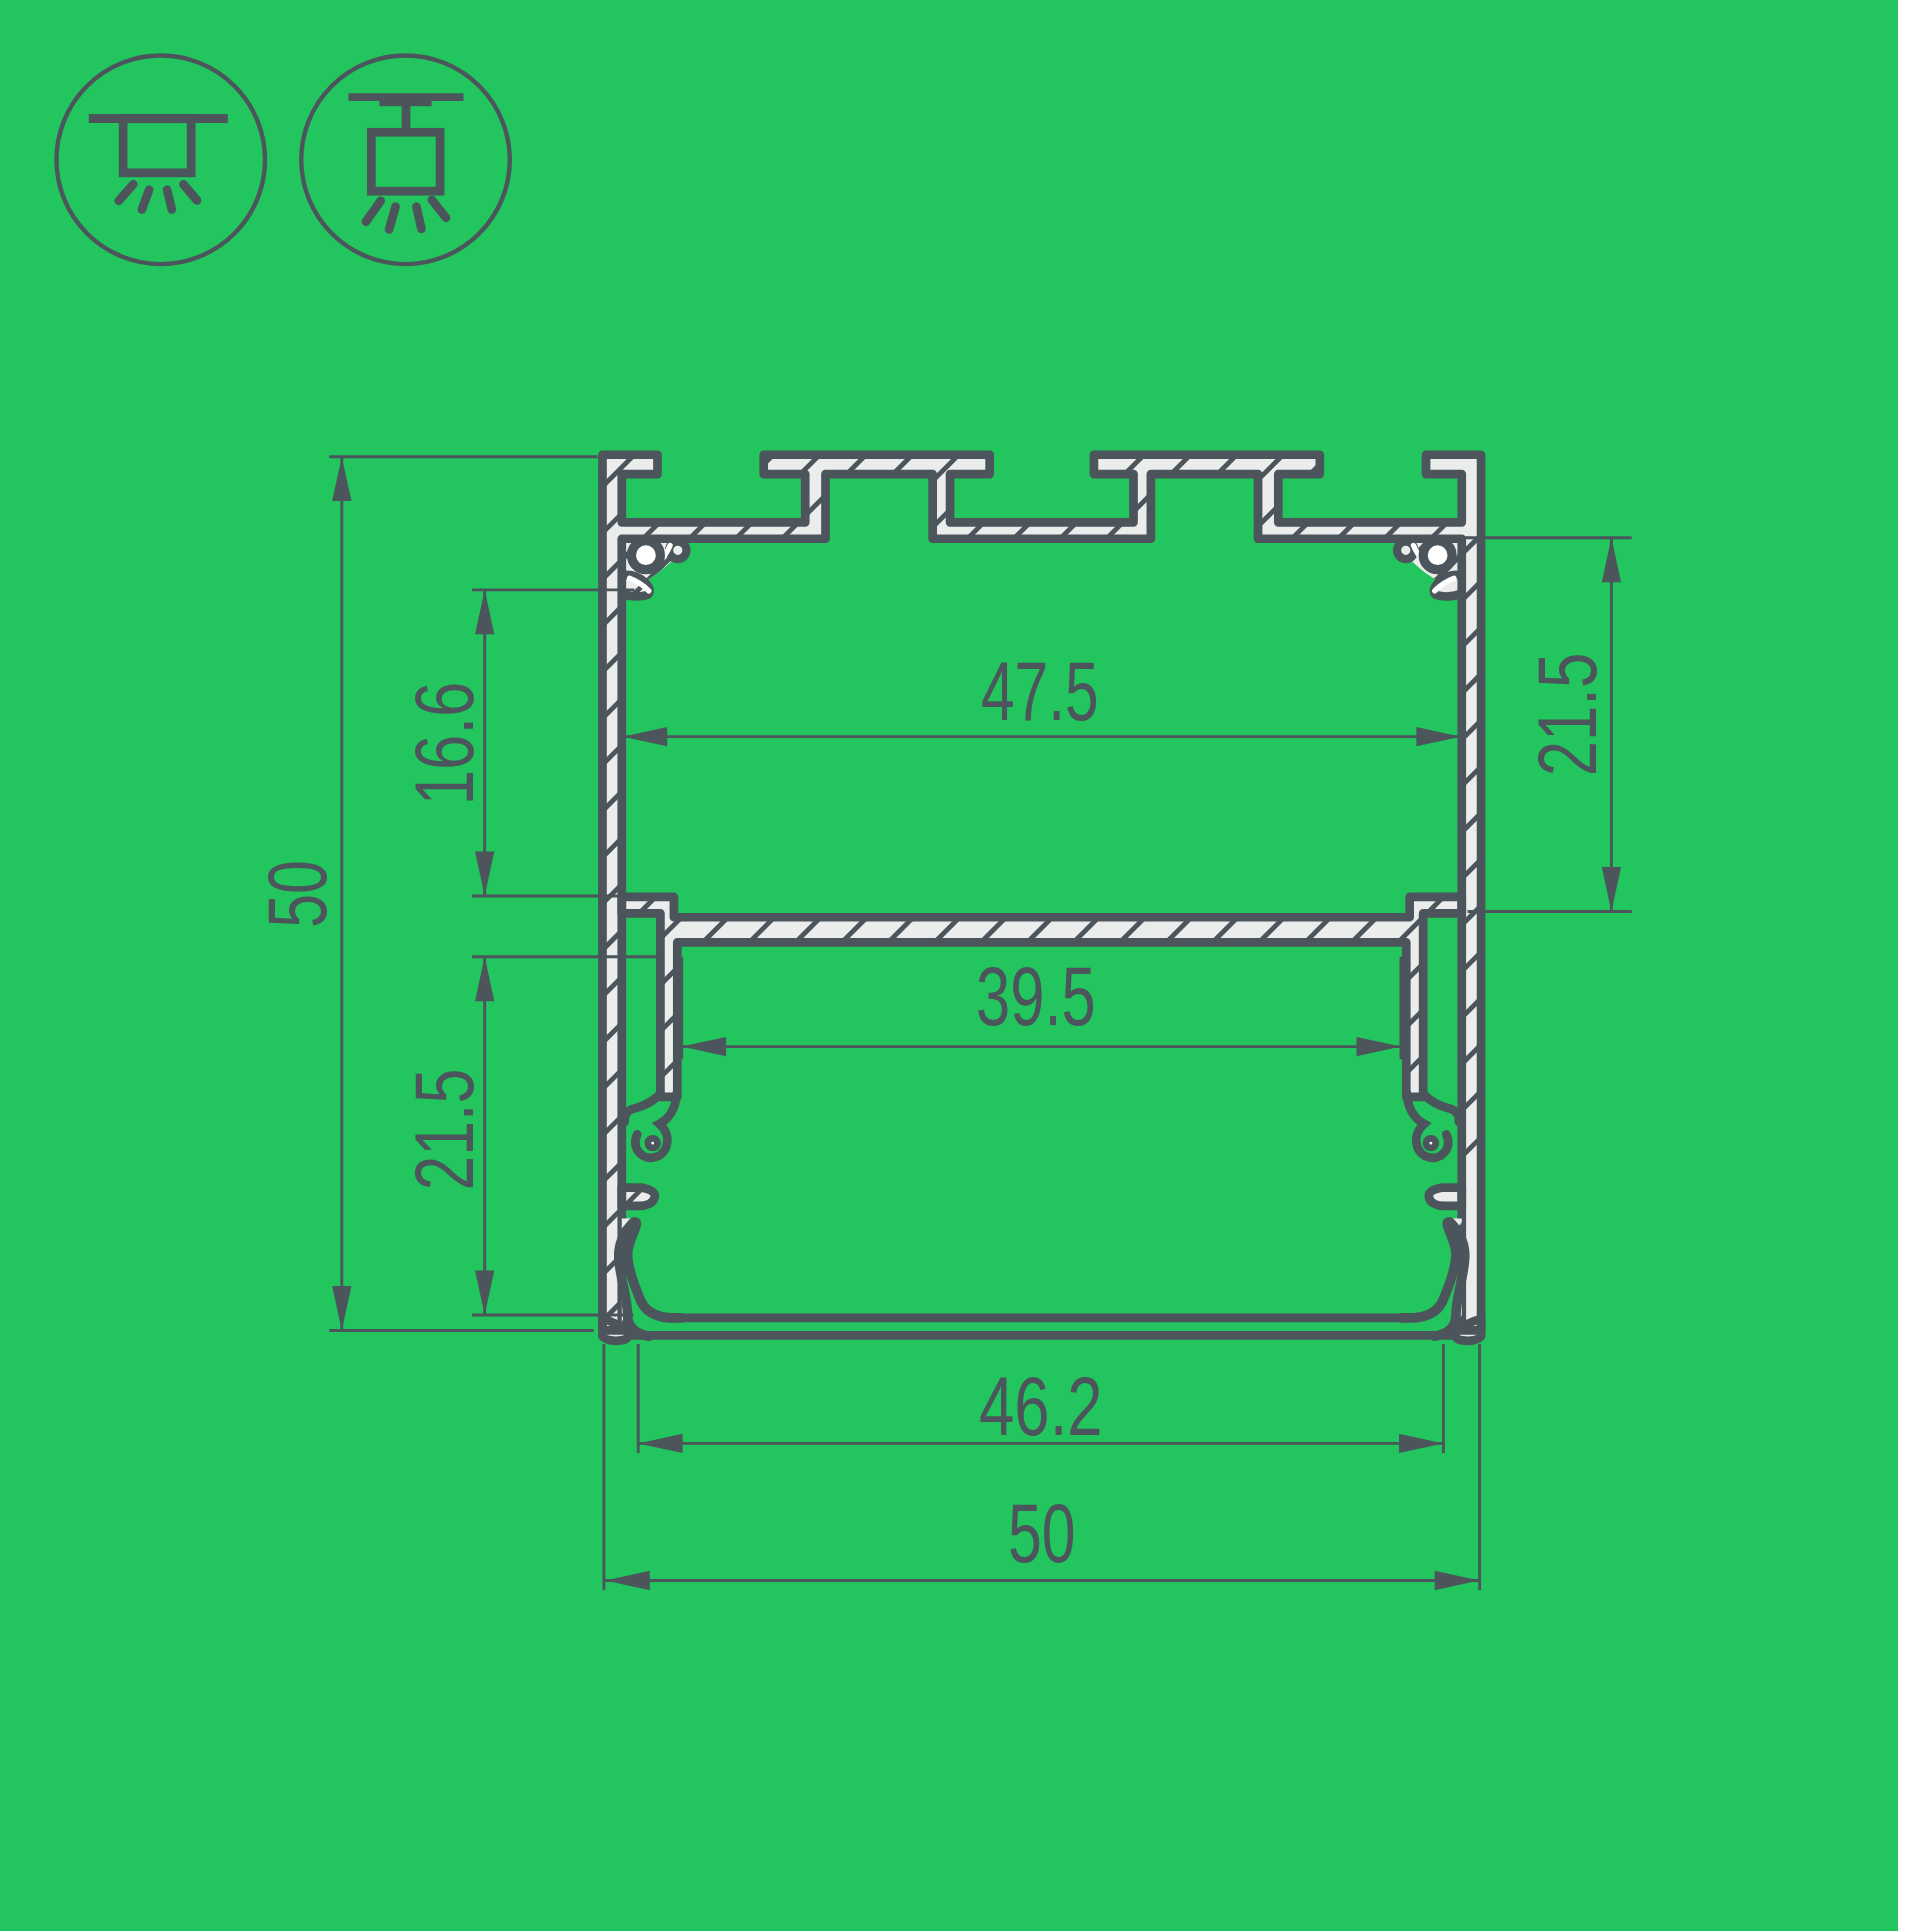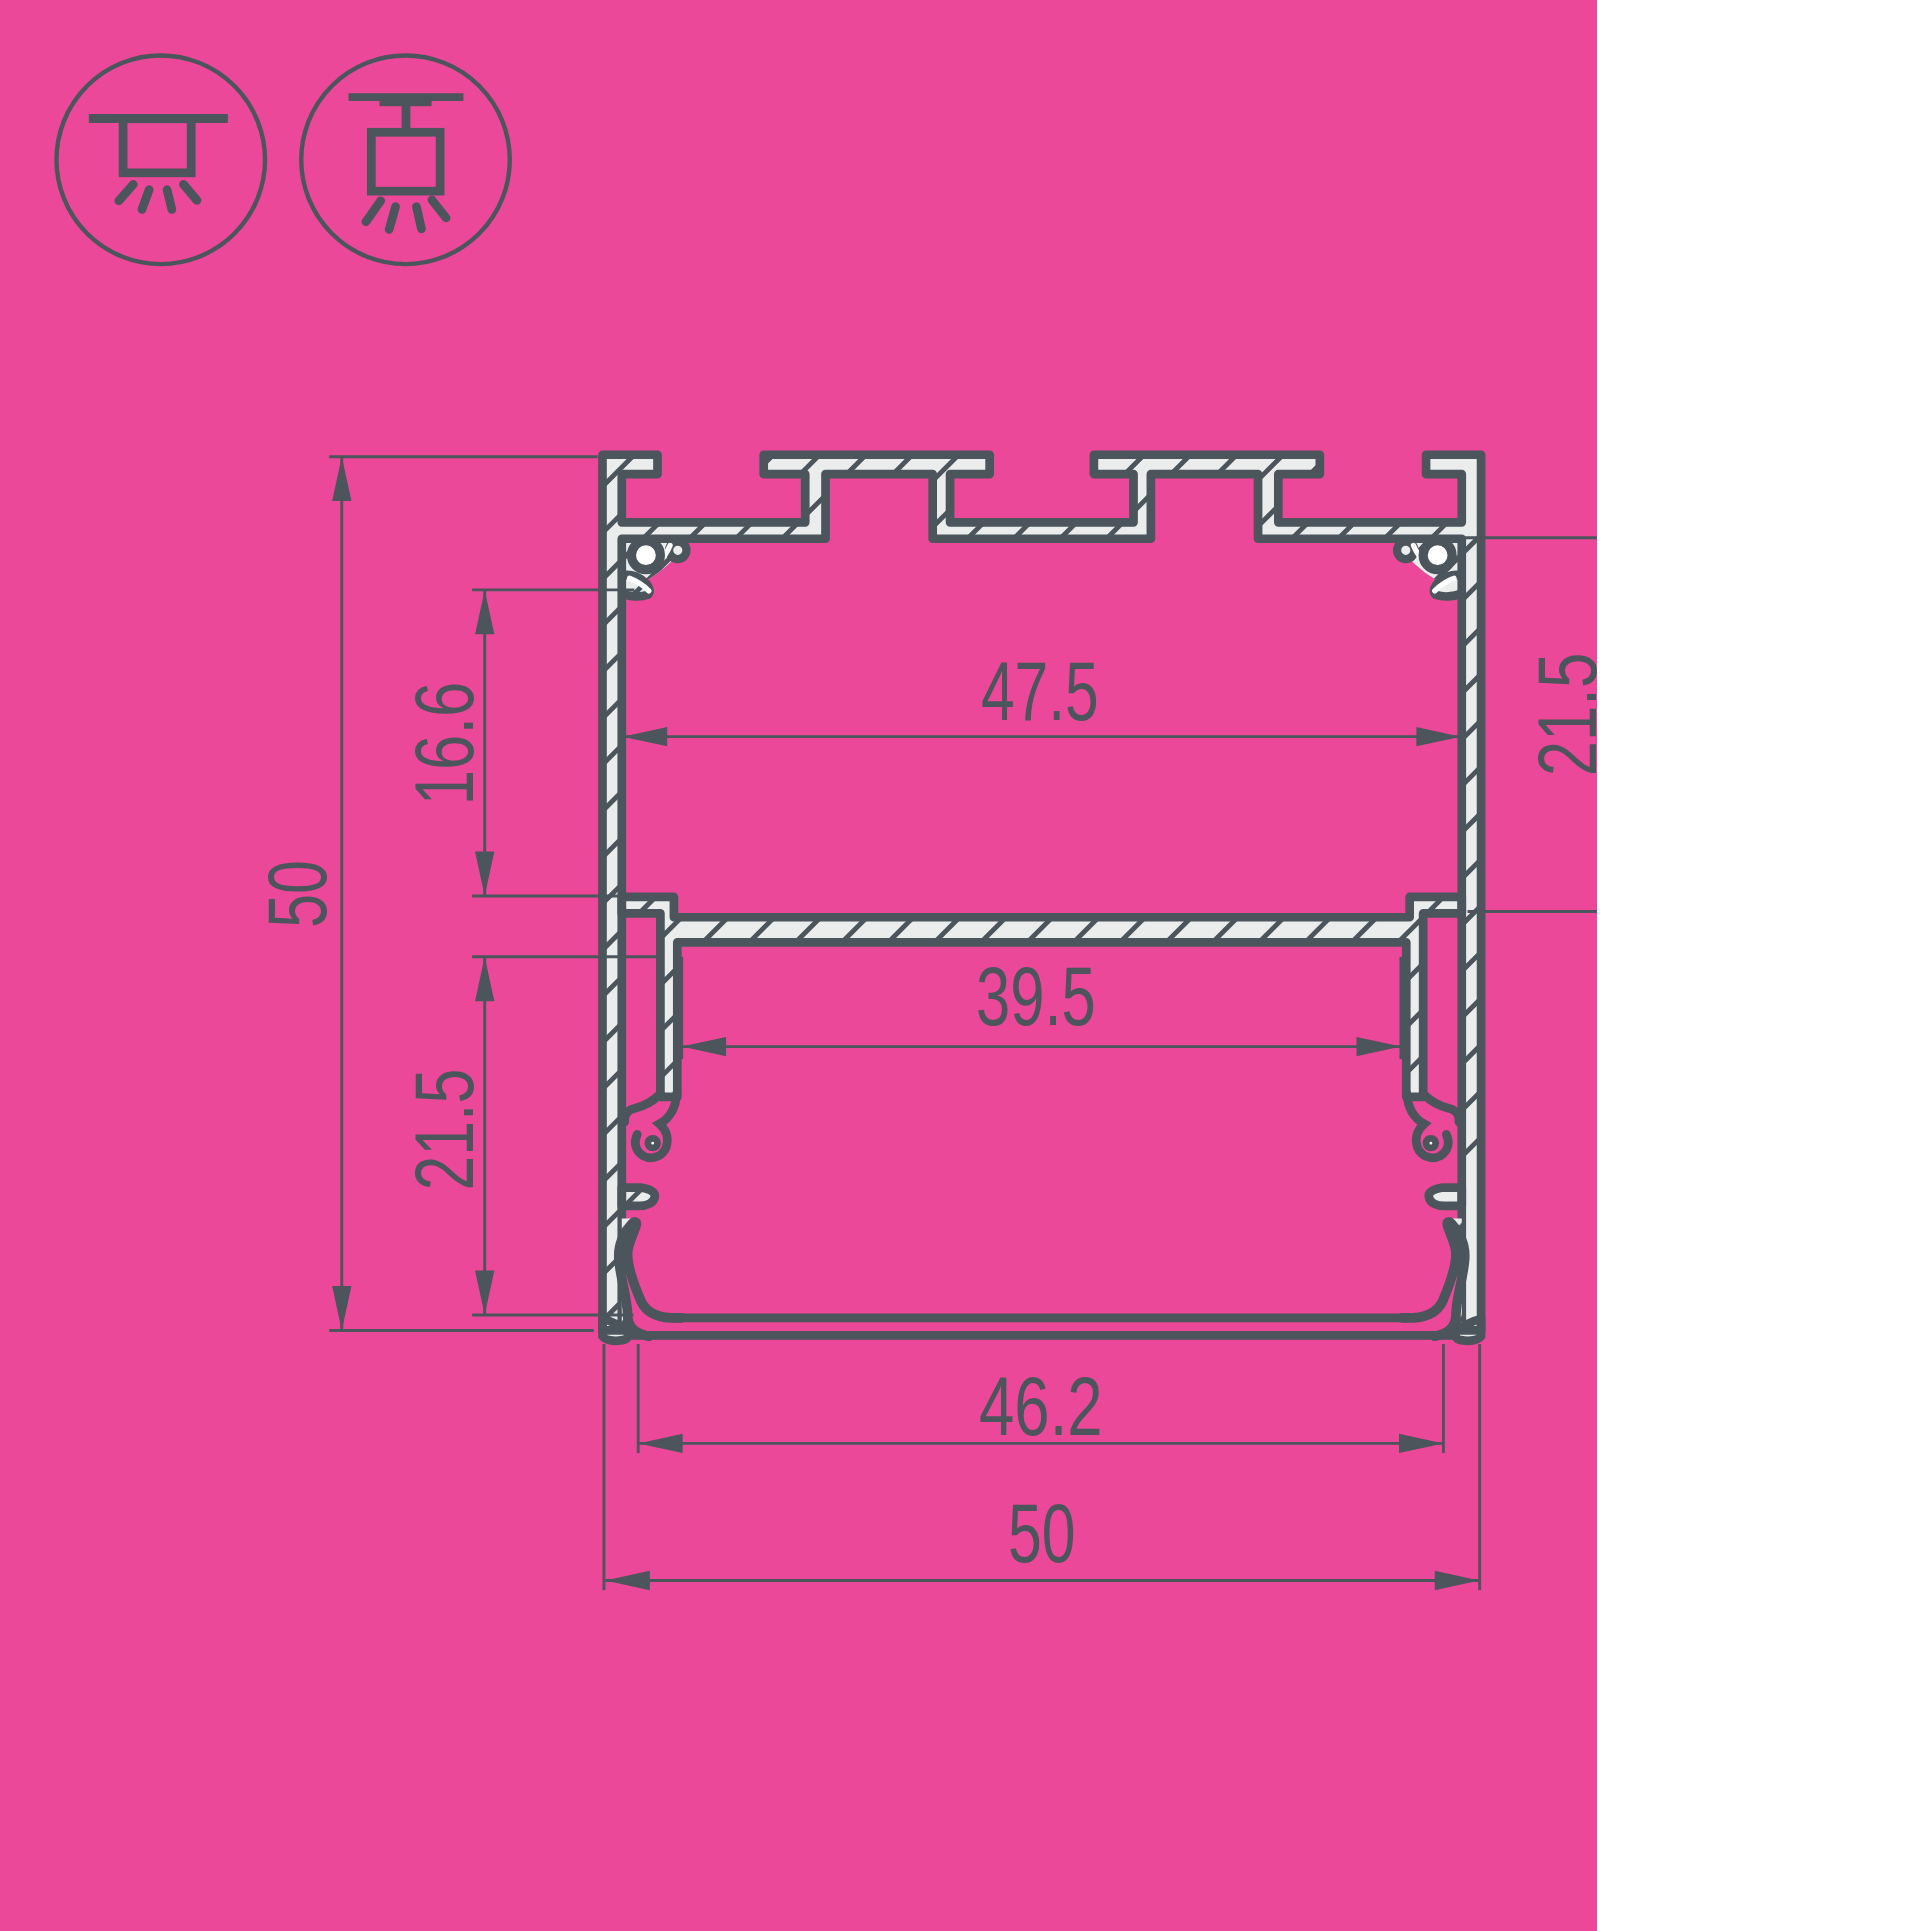--- a/index.html
+++ b/index.html
@@ -1,16 +1,16 @@
 <!DOCTYPE html>
 <html><head>
 <meta charset="utf-8">
 <style>
   html,body{margin:0;padding:0;background:#ffffff;}
-  .page{position:relative;width:1597px;height:1931px;background:#ec4899;overflow:hidden;
+  .page{position:relative;width:1898px;height:1931px;background:#22c55e;overflow:hidden;
         font-family:"Liberation Sans", sans-serif;}
   svg{position:absolute;left:0;top:0;}
   text{fill:#4b555b;font-family:"Liberation Sans", sans-serif;font-size:86px;}
 </style>
 </head>
 <body>
 <div class="page">
 <svg width="1931" height="1931" viewBox="0 0 2000 2000">
 <defs>
   <pattern id="h" patternUnits="userSpaceOnUse" width="48" height="48">

